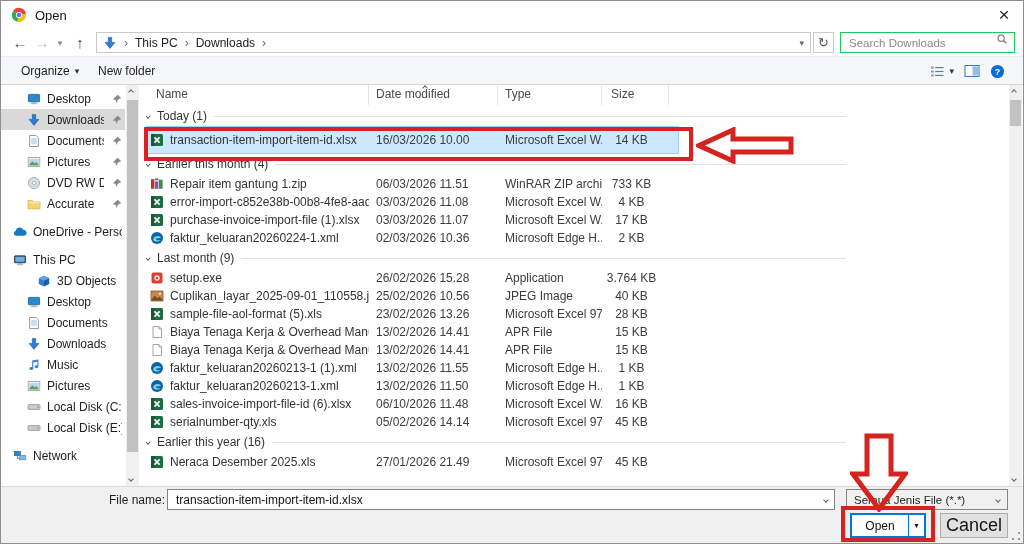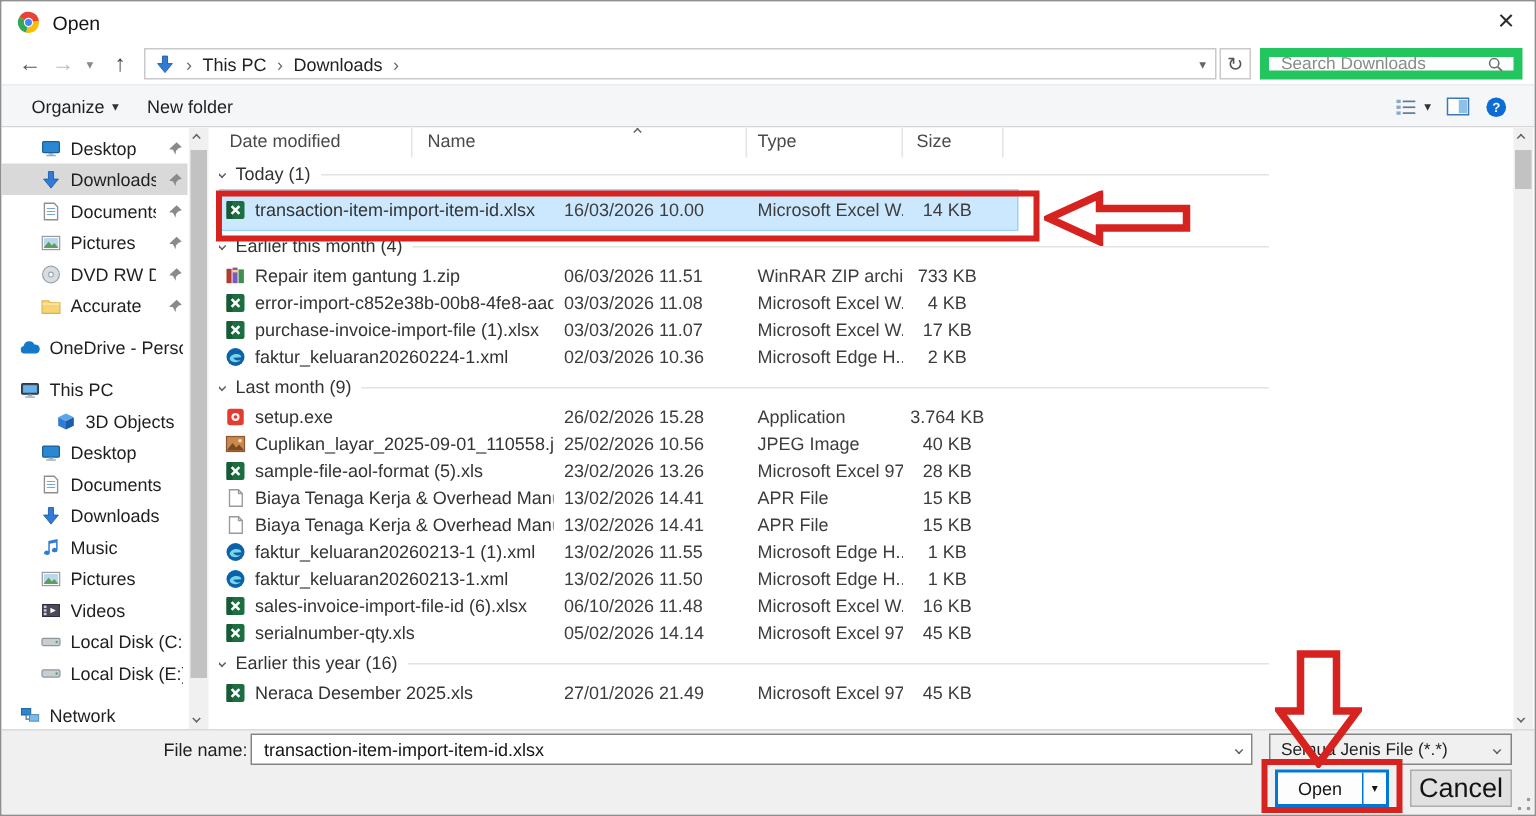--- a/index.html
+++ b/index.html
@@ -23,21 +23,21 @@
   .nav-btn{position:absolute;top:3px;height:21px;display:flex;align-items:center;justify-content:center;font-size:15px}
   .back{left:8px;width:22px;color:#49576b}
   .fwd{left:30px;width:22px;color:#b9bdc2}
   .histchev{left:52px;width:14px;font-size:9px;color:#8a8a8a}
   .up{left:68px;width:22px;color:#3f4a55}
   .address{position:absolute;left:95px;top:3px;width:715px;height:21px;border:1px solid #cicaca;border:1px solid #c9c9c9;display:flex;align-items:center;gap:7px;padding:0 6px;font-size:12px;color:#333;background:#fff}
   .crumb-sep{color:#666;font-size:12px}
   .crumb{color:#222}
   .addr-caret{margin-left:auto;font-size:9px;color:#666}
   .refresh-btn{position:absolute;left:812px;top:3px;width:21px;height:21px;border:1px solid #c9c9c9;display:flex;align-items:center;justify-content:center;font-size:13px;color:#555;background:#fff}
-  .search-box{position:absolute;left:839px;top:3px;width:175px;height:21px;border:6px solid #22c55e;display:flex;align-items:center;padding:0 6px;background:#fff}
+  .search-box{position:absolute;left:839px;top:3px;width:175px;height:21px;border:1px solid #22c55e;display:flex;padding:0 6px;background:#fff}
   .search-box input{flex:1;border:0;outline:0;font-size:11.5px;font-family:"Liberation Sans",sans-serif;color:#333;min-width:0;background:transparent}
   .search-box input::placeholder{color:#8a8a8a}
 
   
   .toolbar{position:absolute;top:55px;left:0;right:0;height:29px;background:#f5f6f7;border-top:1px solid #ececec;border-bottom:1px solid #d6d6d6}
   .tb-item{position:absolute;top:0;height:28px;display:flex;align-items:center;gap:5px;font-size:12px;color:#1f1f1f;padding:0 6px}
   .tb-organize{left:14px}
   .tb-newfolder{left:91px}
   .tb-caret{font-size:9px;color:#333}
   .tb-right{position:absolute;right:18px;top:0;height:28px;display:flex;align-items:center;gap:10px}
@@ -352,32 +352,20 @@
                 <rect x="1.2" y="2.6" width="11.6" height="8.8" fill="#fff" stroke="#9a9a9a" stroke-width="0.8"></rect>
                 <rect x="2.2" y="3.6" width="9.6" height="6.8" fill="#bcd7ee"></rect>
                 <path d="M2.4 9.6 L5.4 6.2 L7.6 8.6 L9.2 7 L11.6 9.8 V10.4 H2.4 Z" fill="#5d9e5d"></path>
               </svg>
             </span>
             <span class="sb-label">Pictures</span>
           </div>
           <div class="sb-item" style="padding-left: 26px;">
             <span class="fi">
               <svg viewBox="0 0 14 14">
-                <rect x="1.4" y="3" width="11.2" height="8" fill="#4a4a5a" stroke="#2e2e3a" stroke-width="0.7"></rect>
-                <rect x="2.2" y="3.8" width="1.8" height="1.5" fill="#cfd6e0"></rect>
-                <rect x="2.2" y="6.2" width="1.8" height="1.5" fill="#cfd6e0"></rect>
-                <rect x="2.2" y="8.6" width="1.8" height="1.5" fill="#cfd6e0"></rect>
-                <path d="M6.6 5.2 L10.2 7 6.6 8.8 Z" fill="#fff"></path>
-              </svg>
-            </span>
-            <span class="sb-label">Videos</span>
-          </div>
-          <div class="sb-item" style="padding-left: 26px;">
-            <span class="fi">
-              <svg viewBox="0 0 14 14">
                 <rect x="1" y="4.6" width="12" height="4.8" rx="1" fill="#c8cdd2" stroke="#8d959d" stroke-width="0.8"></rect>
                 <circle cx="10.8" cy="7" r="0.8" fill="#5aa75a"></circle>
               </svg>
             </span>
             <span class="sb-label">Local Disk (C:)</span>
           </div>
           <div class="sb-item" style="padding-left: 26px;">
             <span class="fi">
               <svg viewBox="0 0 14 14">
                 <rect x="1" y="4.6" width="12" height="4.8" rx="1" fill="#c8cdd2" stroke="#8d959d" stroke-width="0.8"></rect>
@@ -400,22 +388,22 @@
         </div>
       <div class="sb-scroll">
         <span class="chev up small scroll-arrow" style="top:5px"></span>
         <div class="thumb"></div>
         <span class="chev down small scroll-arrow" style="bottom:5px"></span>
       </div>
     </div>
 
     <div class="filearea">
       <div class="colheaders">
+          <div class="ch ch0">Name</div>
           <div class="ch ch1">Date modified</div>
-          <div class="ch ch0">Name</div>
           <div class="ch ch2">Type</div>
           <div class="ch ch3">Size</div>
         </div>
       <span class="chev up small sort-chev" style="position:absolute"></span>
       <div class="listbody">
           <div class="group-header">
             <span class="chev down small"></span>
             <span>Today (1)</span>
             <span class="group-line"></span>
           </div>

